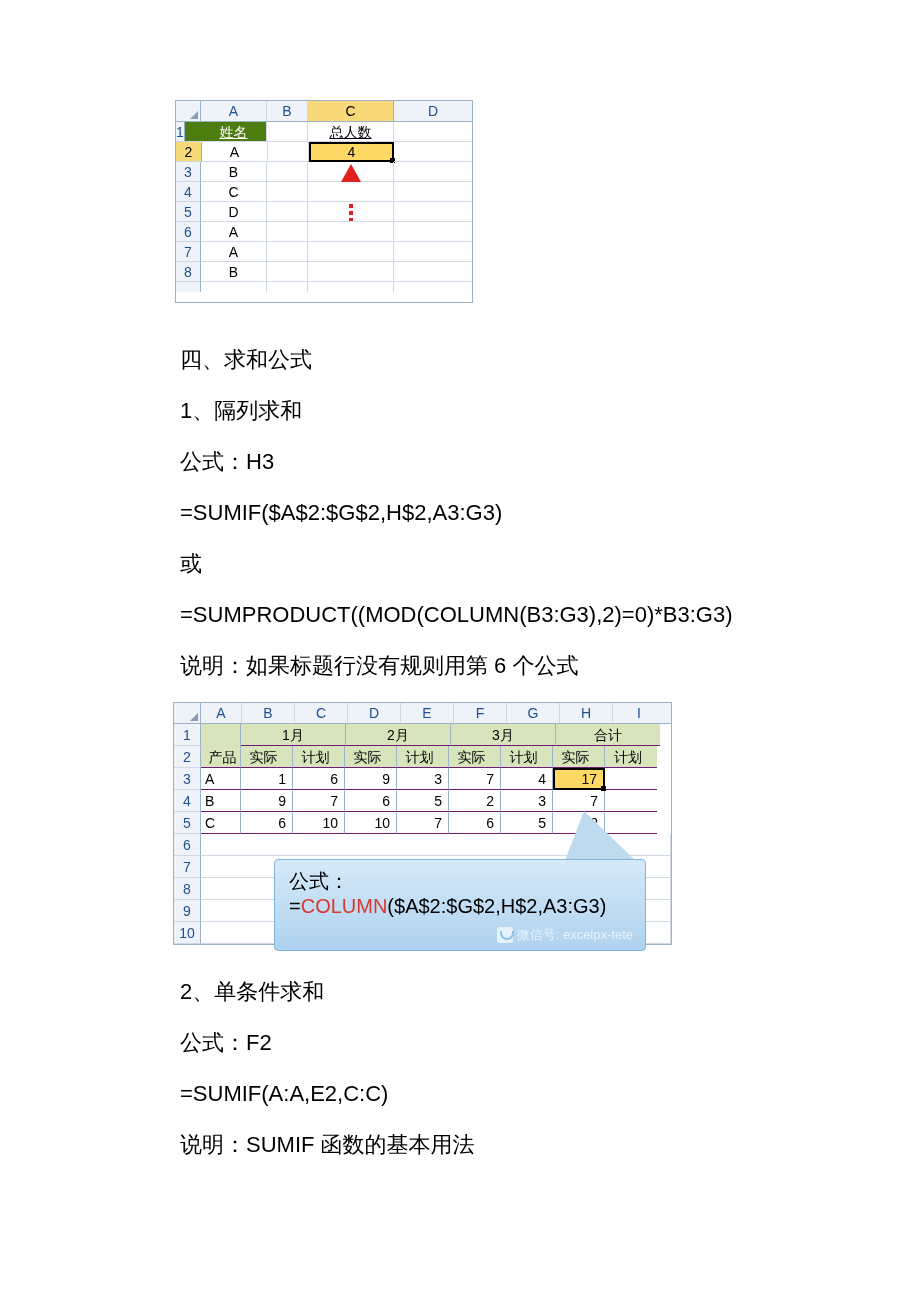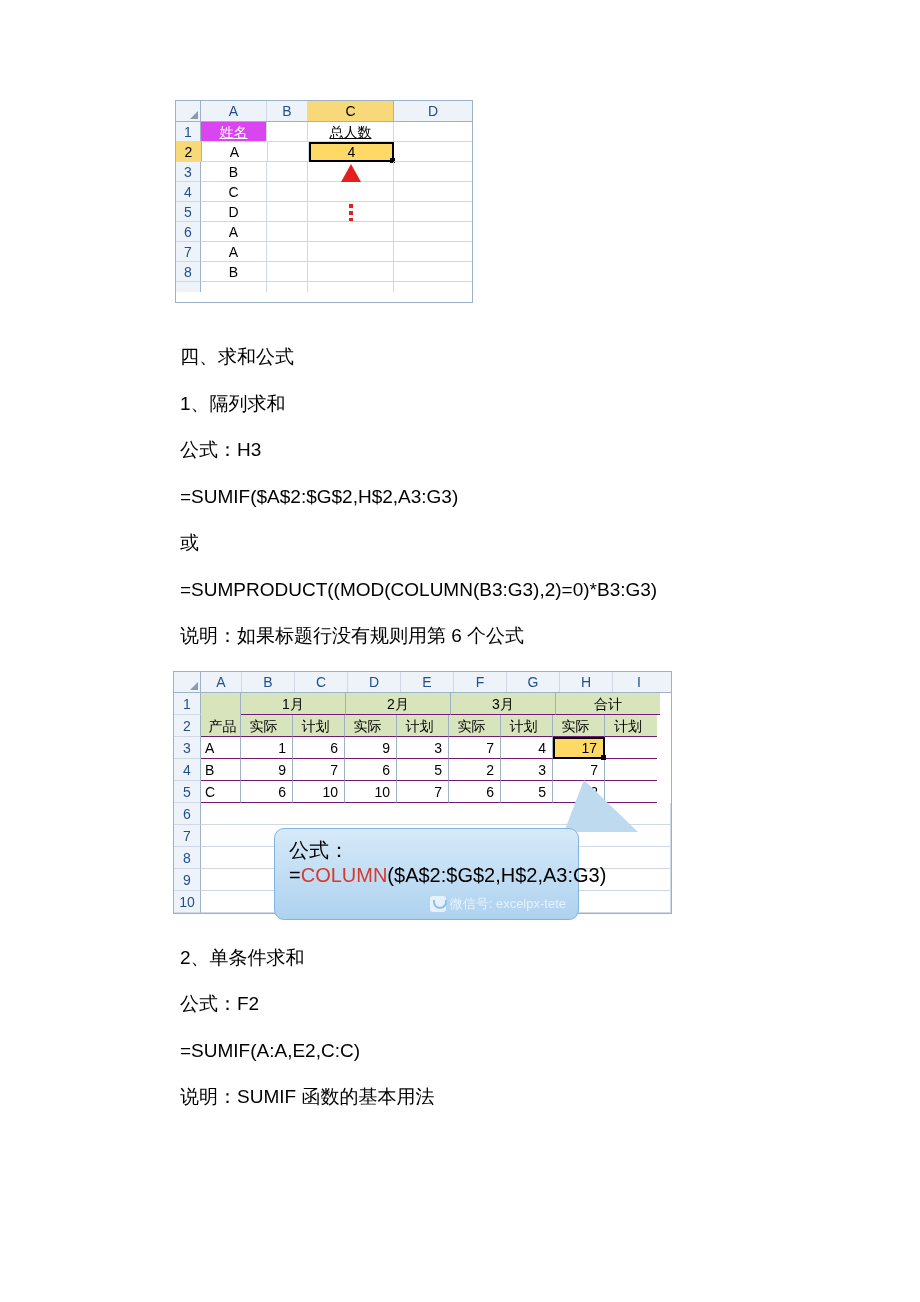--- a/index.html
+++ b/index.html
@@ -6,21 +6,21 @@
     margin: 0;
     padding: 0;
     background: #ffffff;
     font-family: "Microsoft YaHei", "SimSun", sans-serif;
     width: 920px;
   }
   .page {
     padding: 60px 0 80px 0;
   }
   .text-line {
-    font-size: 19px;
+    font-size: 22px;
     color: #000;
     margin: 0 0 18px 180px;
     line-height: 1.5;
   }
   .img-wrap {
     margin: 40px 0 40px 175px;
   }
   .img-wrap2 {
     margin: 20px 0 30px 173px;
   }
@@ -35,21 +35,21 @@
   }
   .excel1 .hdr-row { display:flex; background:#eef3fa; border-bottom:1px solid #9db2c7; }
   .excel1 .hdr-corner { width:26px; height:20px; border-right:1px solid #9db2c7; background:#eef3fa; position:relative;}
   .excel1 .hdr-corner::after { content:""; position:absolute; right:2px; bottom:2px; width:0; height:0; border-left:8px solid transparent; border-bottom:8px solid #8a9bb0;}
   .excel1 .col-h { flex:0 0 65px; height:20px; text-align:center; color:#1f4f8f; border-right:1px solid #d0d7e5; line-height:20px;}
   .excel1 .col-h.sel { background:#f7d97a; color:#000; border-right:1px solid #9db2c7;}
   .excel1 .row { display:flex; border-bottom:0; height:20px;}
   .excel1 .rh { width:26px; text-align:center; color:#1f4f8f; background:#eef3fa; border-right:1px solid #9db2c7; border-bottom:1px solid #d0d7e5; line-height:20px;}
   .excel1 .rh.sel { background:#f7d97a; color:#000;}
   .excel1 .cell { flex:0 0 65px; border-right:1px solid #d0d7e5; border-bottom:1px solid #d0d7e5; text-align:center; line-height:20px; position:relative;}
-  .excel1 .cell.header1 { background:#d946ef; color:#fff; text-decoration:underline;}
+  .excel1 .cell.header1 { background:#4d7c0f; color:#fff; text-decoration:underline;padding-left:16px;}
   .excel1 .cell.header2 { text-decoration:underline; }
   .excel1 .cell.yellow { background:#ffd966; border:2px solid #000; box-sizing:border-box; line-height:17px;}
   .excel1 .cell.yellow::after{ content:""; position:absolute; right:-3px; bottom:-3px; width:5px; height:5px; background:#000;}
   .excel1 .arrow-cell { position:relative;}
   .red-arrow {
     position:absolute; left:50%; top:2px; transform:translateX(-50%);
     width:0;height:0;border-left:10px solid transparent;border-right:10px solid transparent;border-bottom:18px solid #e41f1f;
   }
   .red-dots { position:absolute; left:50%; top:22px; transform:translateX(-50%); width:4px; }
   .red-dots span{ display:block; width:4px;height:4px;background:#e41f1f;margin-bottom:3px;}
@@ -77,24 +77,24 @@
   .excel2 .cellN{flex:0 0 52px;text-align:right;padding-right:6px;box-sizing:border-box;}
   .excel2 .merged{flex:0 0 104px;text-align:center;}
   .excel2 .green{background:#d8e4bc;}
   .excel2 .sel{background:#ffd966;border:2px solid #000;box-sizing:border-box;line-height:19px;position:relative;}
   .excel2 .sel::after{content:"";position:absolute;right:-3px;bottom:-3px;width:5px;height:5px;background:#000;}
   .excel2 .openarea{ flex:1; border-right:0; border-bottom:1px solid #d0d7e5;}
 
   .callout {
     position:absolute;
     left:100px; top:156px;
-    width:305px; height:92px;
+    width:372px; height:92px;
     background:linear-gradient(#d6e9f8,#aed2ef);
     border:1px solid #7fb5df;
-    border-radius:10px;
+    border-radius:4px;
     font-size:20px;
     padding:8px 14px;
     box-sizing:border-box;
     color:#000;
     z-index:5;
   }
   .callout .f-red{color:#d63a2e;}
   .callout-tail{
     position:absolute;
     left:390px; top:108px;

